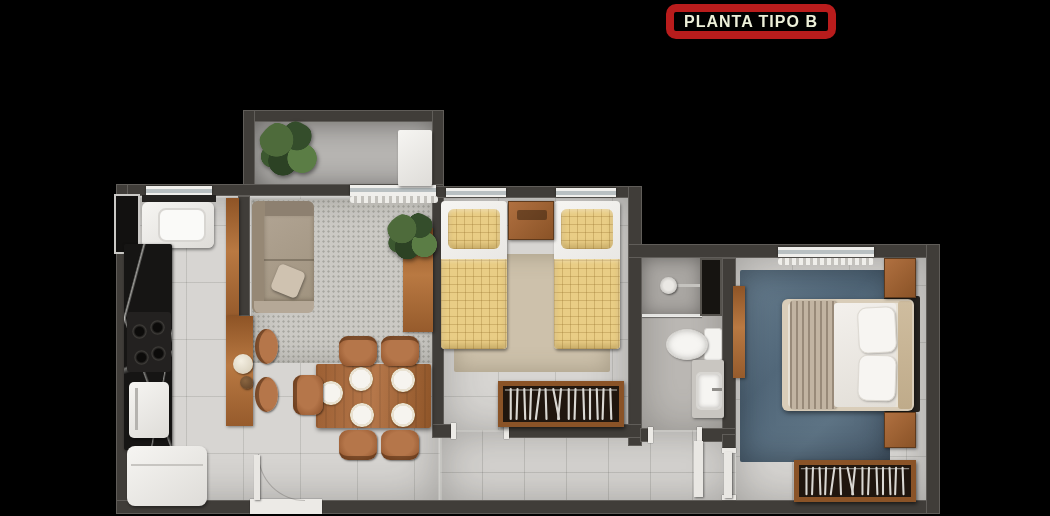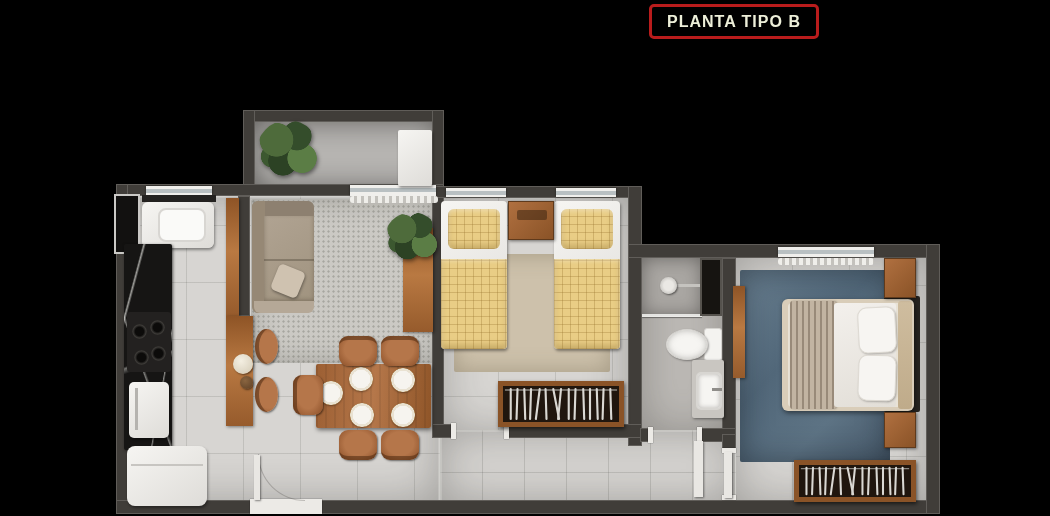--- a/index.html
+++ b/index.html
@@ -1,21 +1,21 @@
 <!DOCTYPE html>
 <html><head>
 <meta charset="utf-8">
 <style>
   html,body{margin:0;padding:0;background:#000;}
   #stage{position:relative;width:1050px;height:516px;background:#000;overflow:hidden;
          font-family:"Liberation Sans",sans-serif;}
   .el{position:absolute;}
   
-  .badge{position:absolute;left:649px;top:4px;width:170px;height:35px;border:3px solid #b91c1c;
-         border-radius:5px;display:flex;align-items:center;justify-content:center;box-sizing:border-box;}
+  .badge{position:absolute;left:666px;top:4px;width:170px;height:35px;border:8px solid #b91c1c;
+         border-radius:10px;display:flex;align-items:center;justify-content:center;box-sizing:border-box;}
   .badge span{color:#edefd9;font-weight:bold;font-size:16px;letter-spacing:1px;}
   
   .floor{background:#d7d5d2;box-shadow:inset 0 0 0 1.5px rgba(240,239,236,.45), inset 0 0 46px rgba(40,38,35,.33);}
   .tiles{background-image:
       linear-gradient(rgba(80,78,74,.16) 1px, rgba(0,0,0,0) 1px),
       linear-gradient(90deg, rgba(80,78,74,.16) 1px, rgba(0,0,0,0) 1px);
       background-size:57px 57px;background-position:1px 29px;}
   .tiles-sm{background-image:
       linear-gradient(rgba(80,78,74,.18) 1px, rgba(0,0,0,0) 1px),
       linear-gradient(90deg, rgba(80,78,74,.18) 1px, rgba(0,0,0,0) 1px);

